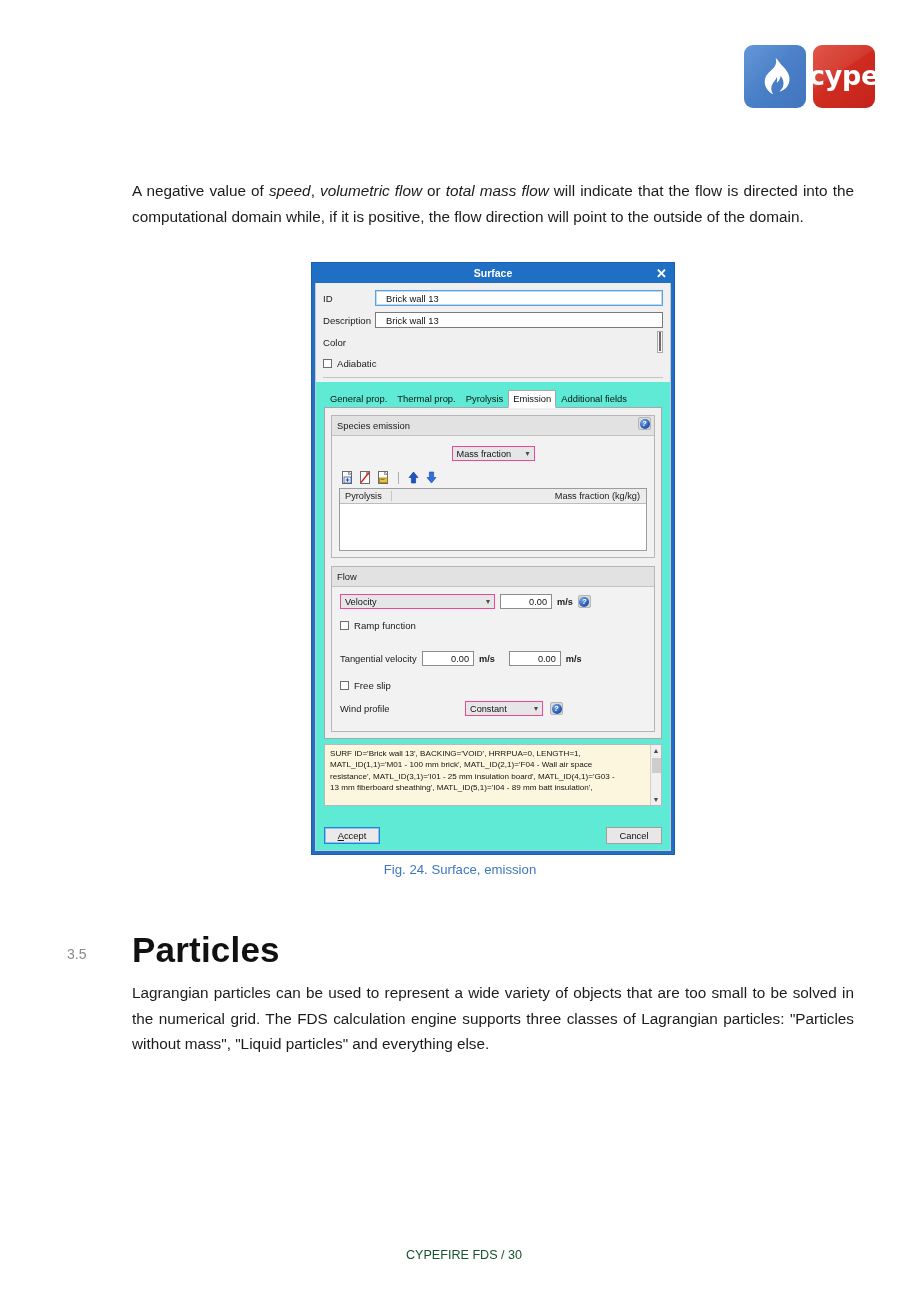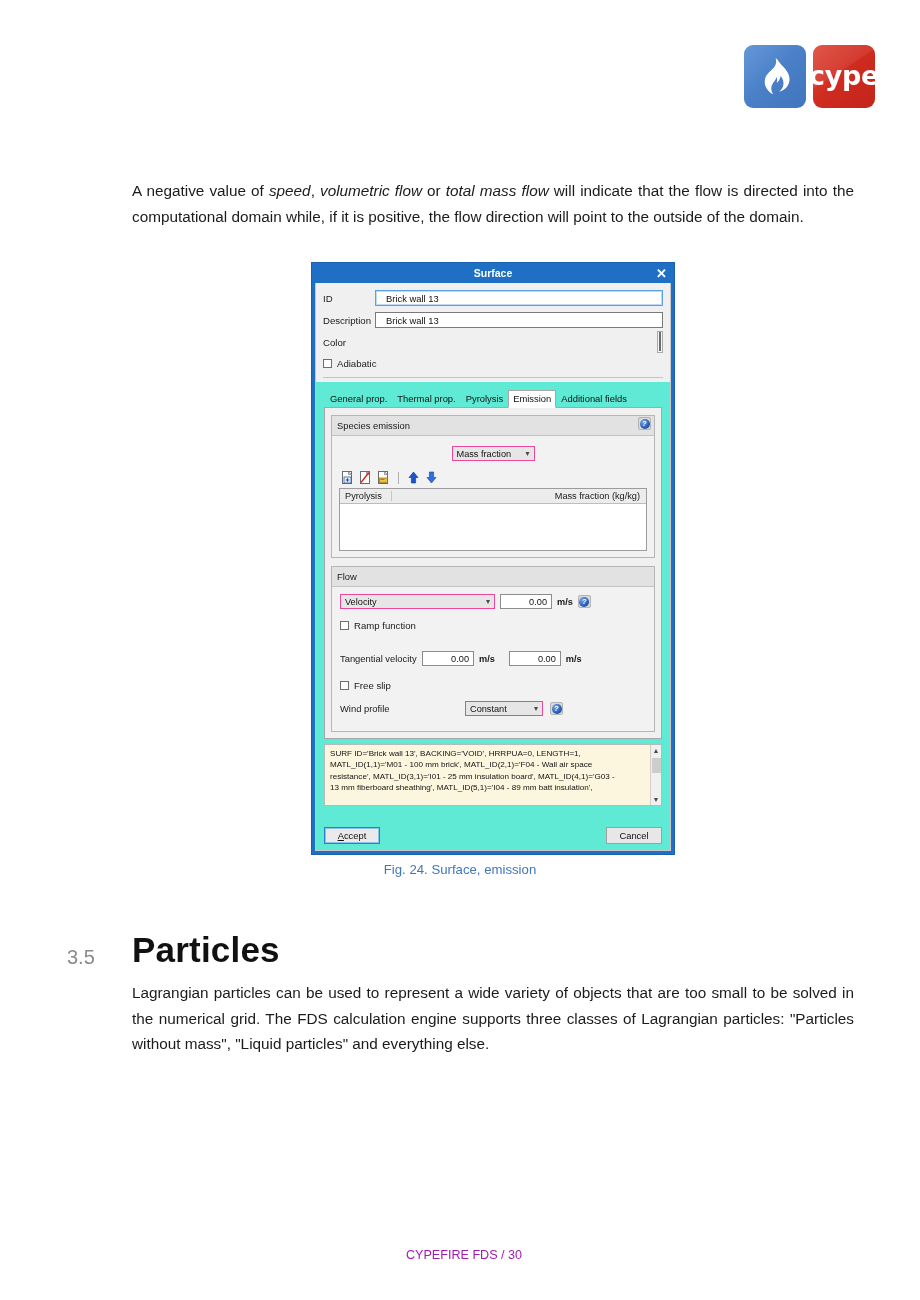--- a/index.html
+++ b/index.html
@@ -44,37 +44,37 @@
     text-align: justify; text-justify: inter-word;
     color: #1b1b1b;
   }
   .para i { font-style: italic; }
   #para-intro { top: 163px; }
   #para-particles { top: 965px; }
 
   
   .sec-num {
     position:absolute; left:67px; top:946px;
-    font-size:20px; color:#8a8a8a;
+    font-size:14px; color:#8a8a8a;
   }
   .sec-title {
     position:absolute; left:132px; top:930px;
     font-size:35px; font-weight:bold; color:#111; letter-spacing:.2px;
   }
 
   
   .fig-caption {
     position:absolute; top:862px; left:0; width:920px;
     text-align:center; font-size:13.2px; color:#3f77bd;
   }
 
   
   .footer {
     position:absolute; top:1248px; left:0; width:920px;
-    text-align:center; font-size:12.6px; color:#a21caf;padding-left:8px;
+    text-align:center; font-size:12.6px; color:#14532d;padding-left:8px;
   }
 
   
   .dialog {
     position:absolute; left:311px; top:262px;
     width:364px; height:593px;
     background:#1f6fc4;
     border:1px solid #1b5fae;
     font-family:"Liberation Sans", sans-serif;
     display:flex; flex-direction:column;

